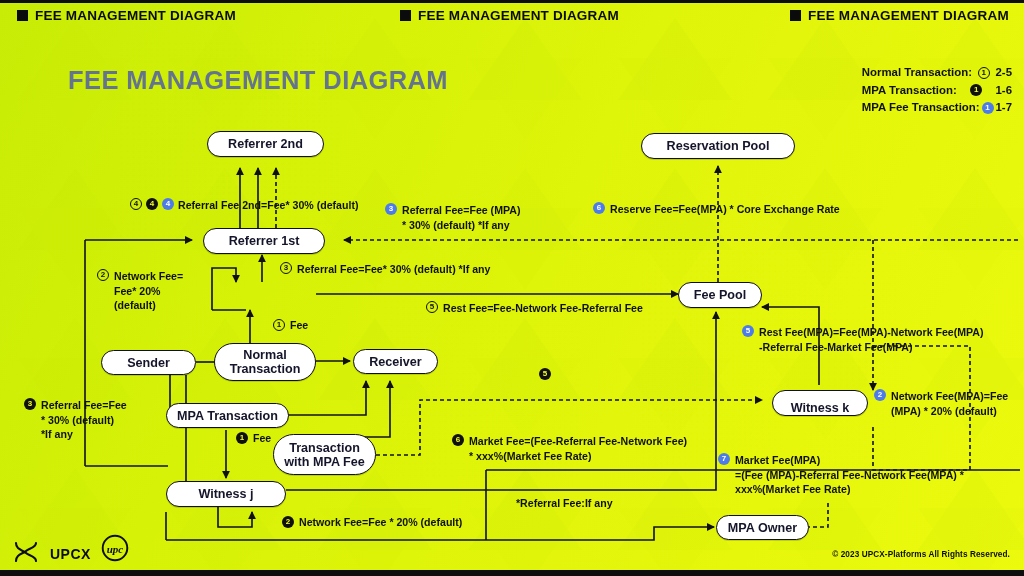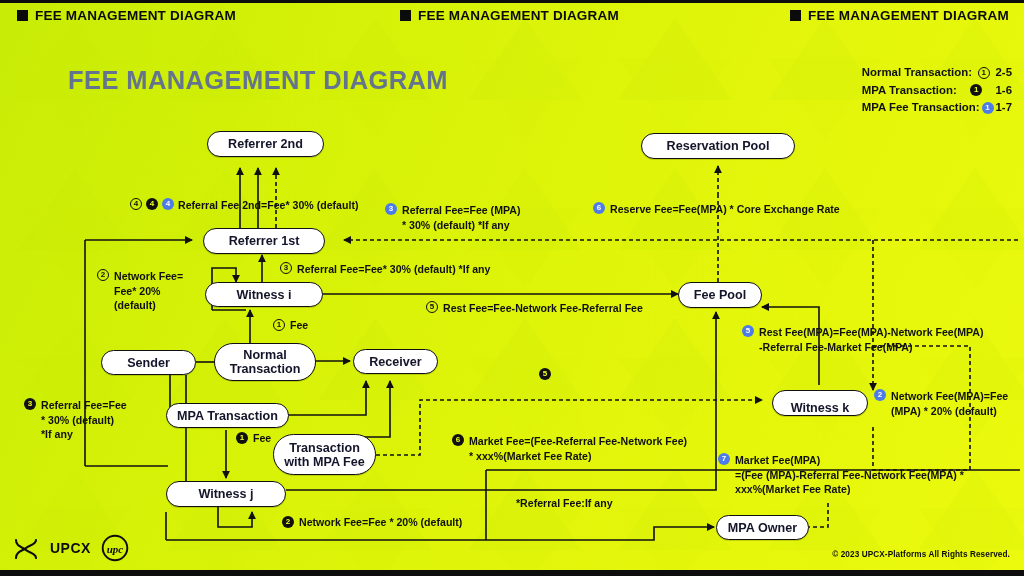--- a/index.html
+++ b/index.html
@@ -87,21 +87,21 @@
     font-size: 10.6px; font-weight: 700; color: #101010;
     line-height: 14.5px; white-space: pre-line;
   }
 
   
   svg.wires { position: absolute; inset: 0; width: 1024px; height: 576px; z-index: 2; }
 
   
   .footer-logo {
     position: absolute; left: 14px; bottom: 14px;
-    display: flex; align-items: center; gap: 10px; z-index: 7;
+    display: flex; align-items: flex-end; gap: 10px; z-index: 7;
   }
   .upcx-word { font-size: 14px; font-weight: 700; color: #0d0d0d; letter-spacing: .5px; }
   .copy {
     position: absolute; right: 14px; bottom: 17px; z-index: 7;
     font-size: 8.2px; font-weight: 700; color: #0d0d0d; letter-spacing: .1px;
   }
 </style>
 </head>
 <body>
 
@@ -230,23 +230,20 @@
   </svg>
 
   <div class="node" style="left:207px; top:131px; width:117px; height:26px;">
     <span>Referrer 2nd</span>
   </div>
 
   <div class="node" style="left:203px; top:228px; width:122px; height:26px;">
     <span>Referrer 1st</span>
   </div>
 
-  <div class="node" style="left:205px; top:282px; width:118px; height:25px;">
-    <span>Witness i</span>
-  </div>
 
   <div class="node" style="left:101px; top:350px; width:95px; height:25px;">
     <span>Sender</span>
   </div>
 
   <div class="node" style="left:214px; top:343px; width:102px; height:38px; white-space:pre-line;">
     <span>Normal
 Transaction</span>
   </div>
 

